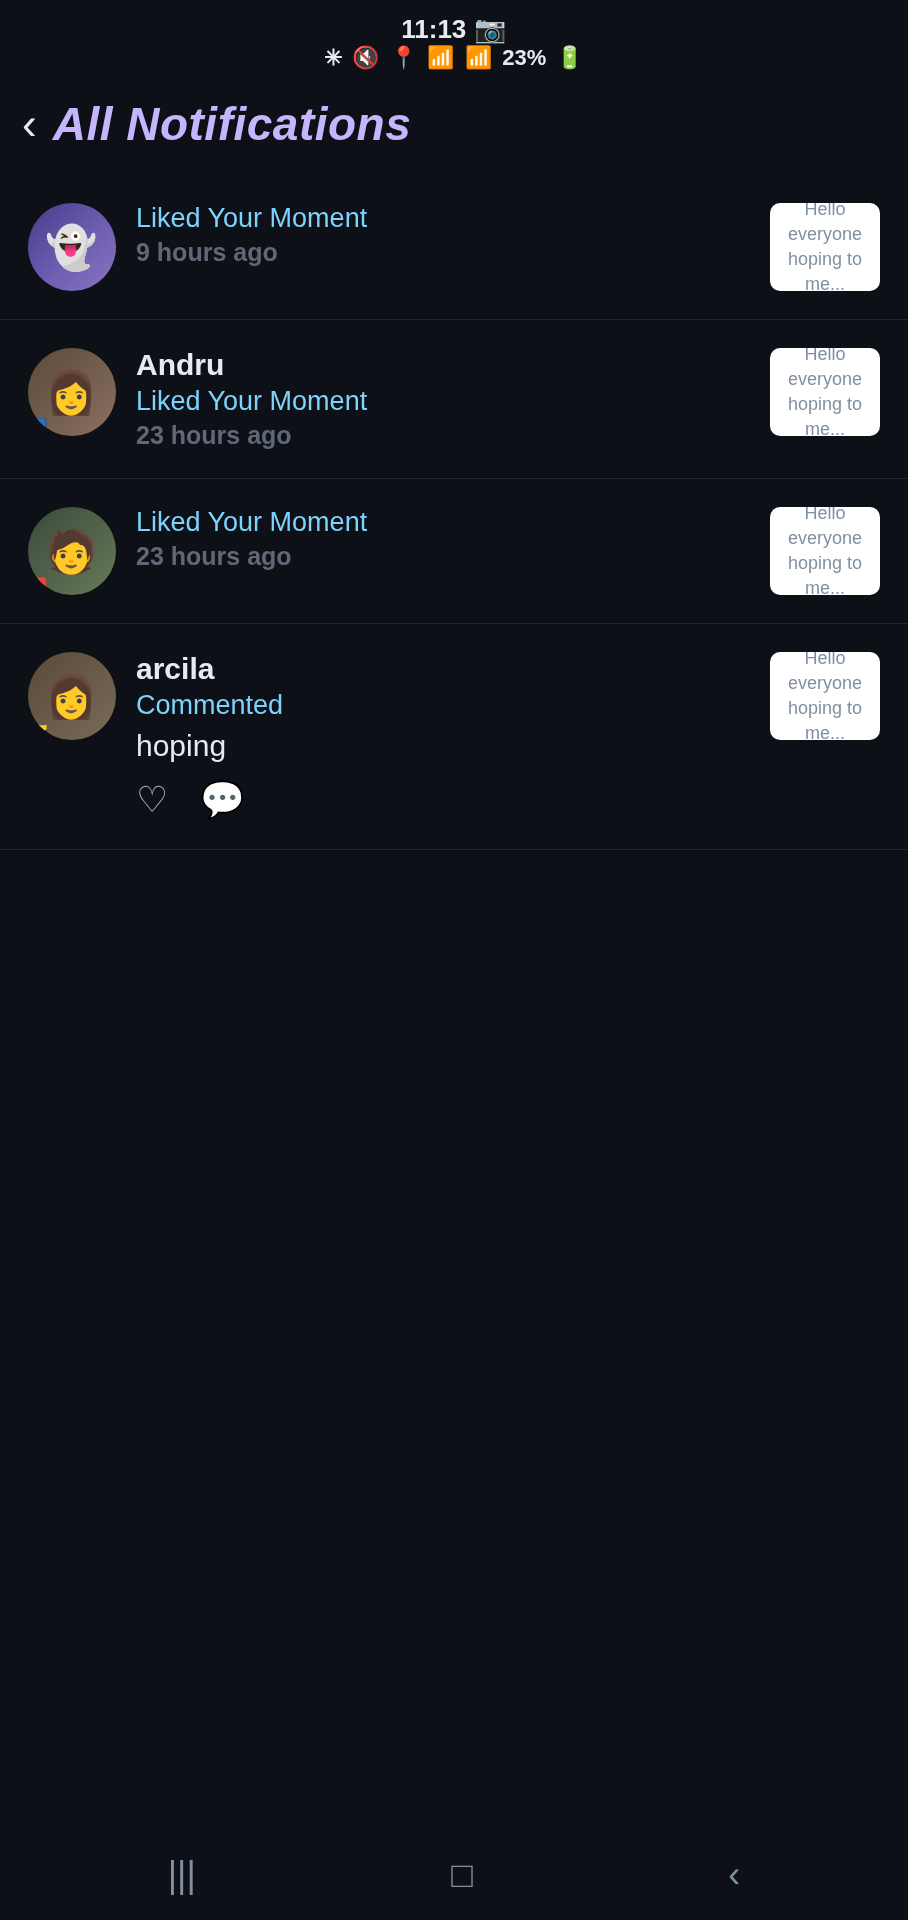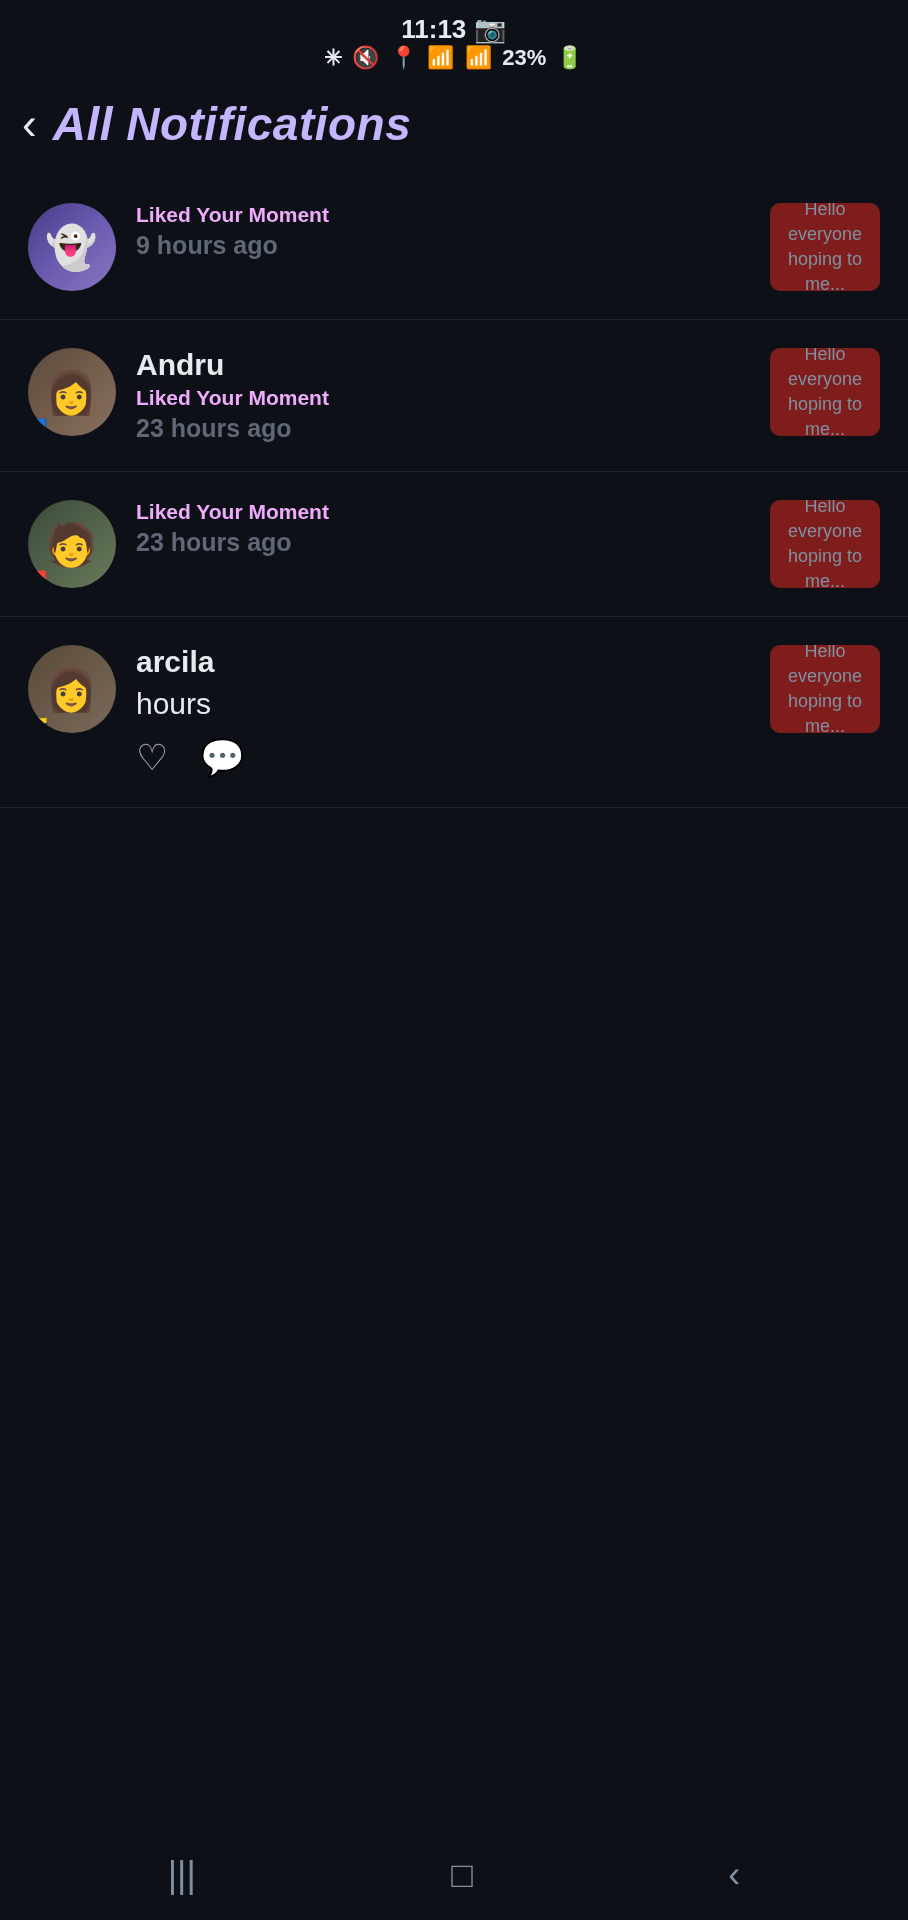--- a/index.html
+++ b/index.html
@@ -139,24 +139,23 @@
     }
 
     .notif-username {
       font-size: 30px;
       font-weight: 700;
       color: #e8eaf0;
       margin-bottom: 4px;
     }
 
     .notif-action {
-      font-size: 21px;
-      color: #f0abfc;
+      font-size: 27px;
+      color: #7dd3fc;
       margin-bottom: 4px;
-      font-weight: bold;
     }
 
     .notif-comment-text {
       font-size: 30px;
       color: #e8eaf0;
       margin: 8px 0 4px 0;
     }
 
     .notif-time {
       font-size: 25px;
@@ -175,21 +174,21 @@
       font-size: 36px;
       color: #a0a8b8;
       cursor: pointer;
     }
 
     
     .thumbnail {
       width: 110px;
       height: 88px;
       border-radius: 10px;
-      background: #7f1d1d;
+      background: #ffffff;
       flex-shrink: 0;
       display: flex;
       flex-direction: column;
       align-items: center;
       justify-content: center;
       overflow: hidden;
       position: relative;
     }
 
     .thumbnail-text {
@@ -284,21 +283,22 @@
       <span class="thumbnail-text">Hello everyone hoping to me...</span>
     </div>
   </div>
 
   <div class="notification-item" style="flex-wrap: wrap; align-items: flex-start;">
     <div class="avatar avatar-arcila" style="margin-bottom: 0;">
       <span class="avatar-flag">🇨🇴</span>
     </div>
     <div class="notification-content" style="flex: 1;">
       <div class="notif-username">arcila</div>
-      <div class="notif-comment-text">hours</div>
+      <div class="notif-action">Commented</div>
+      <div class="notif-comment-text">hoping</div>
       <div class="notif-actions">
         <span class="action-icon">♡</span>
         <span class="action-icon">💬</span>
       </div>
     </div>
     <div class="thumbnail">
       <span class="thumbnail-text">Hello everyone hoping to me...</span>
     </div>
   </div>
 

